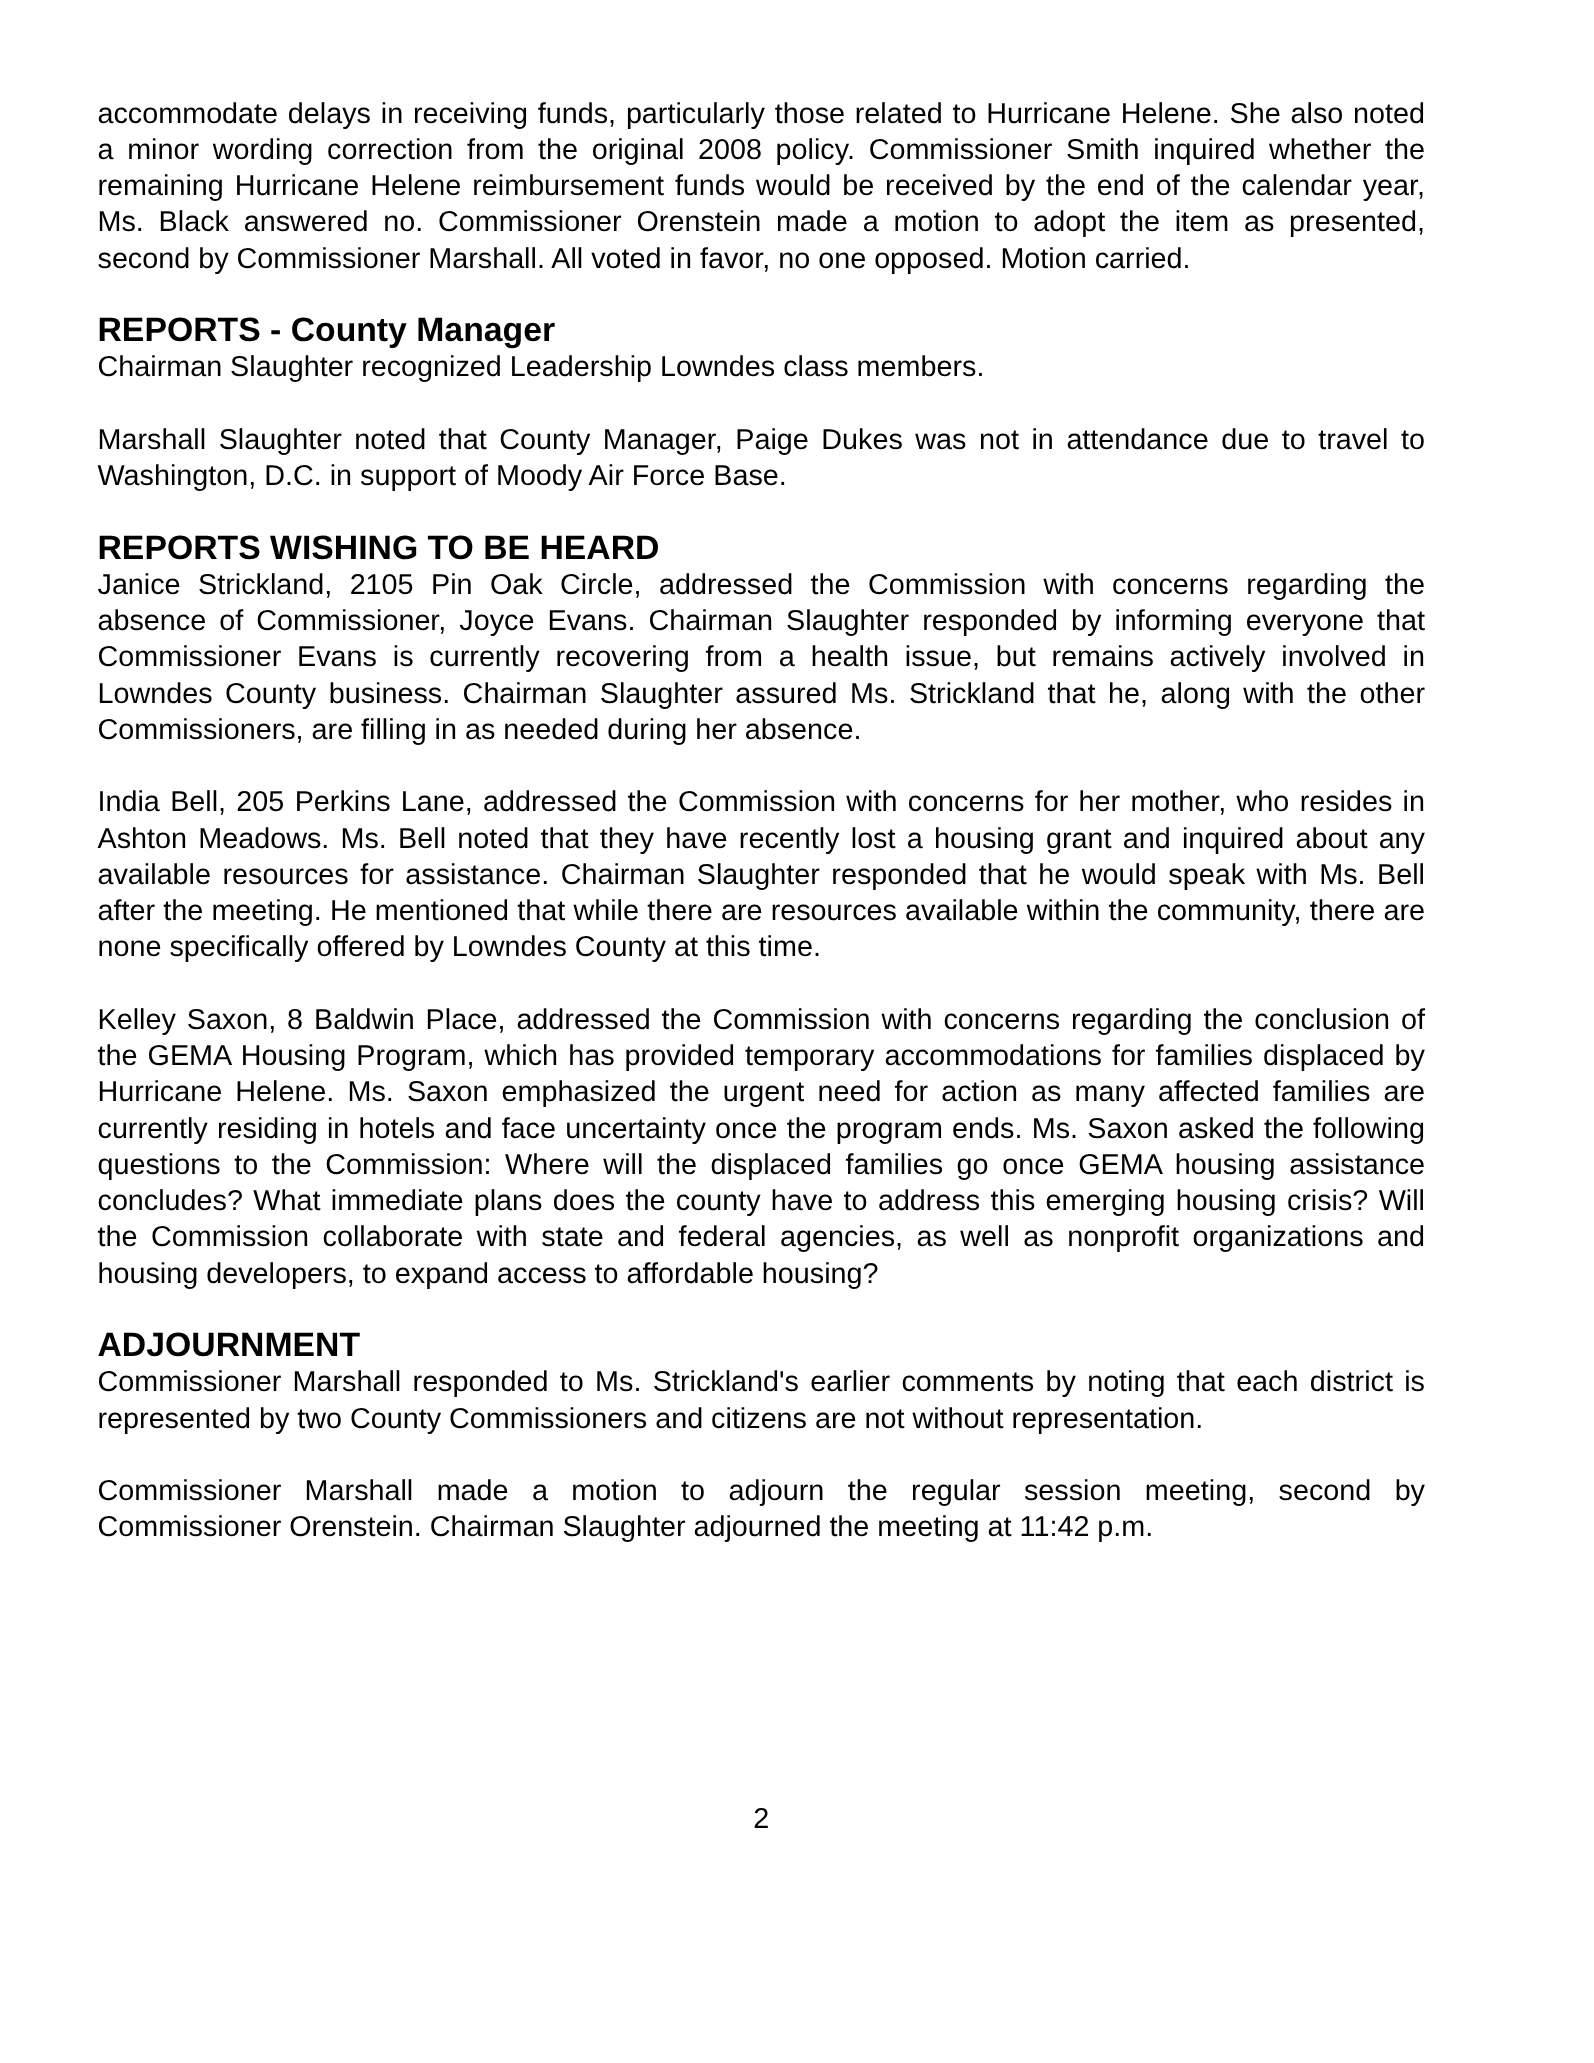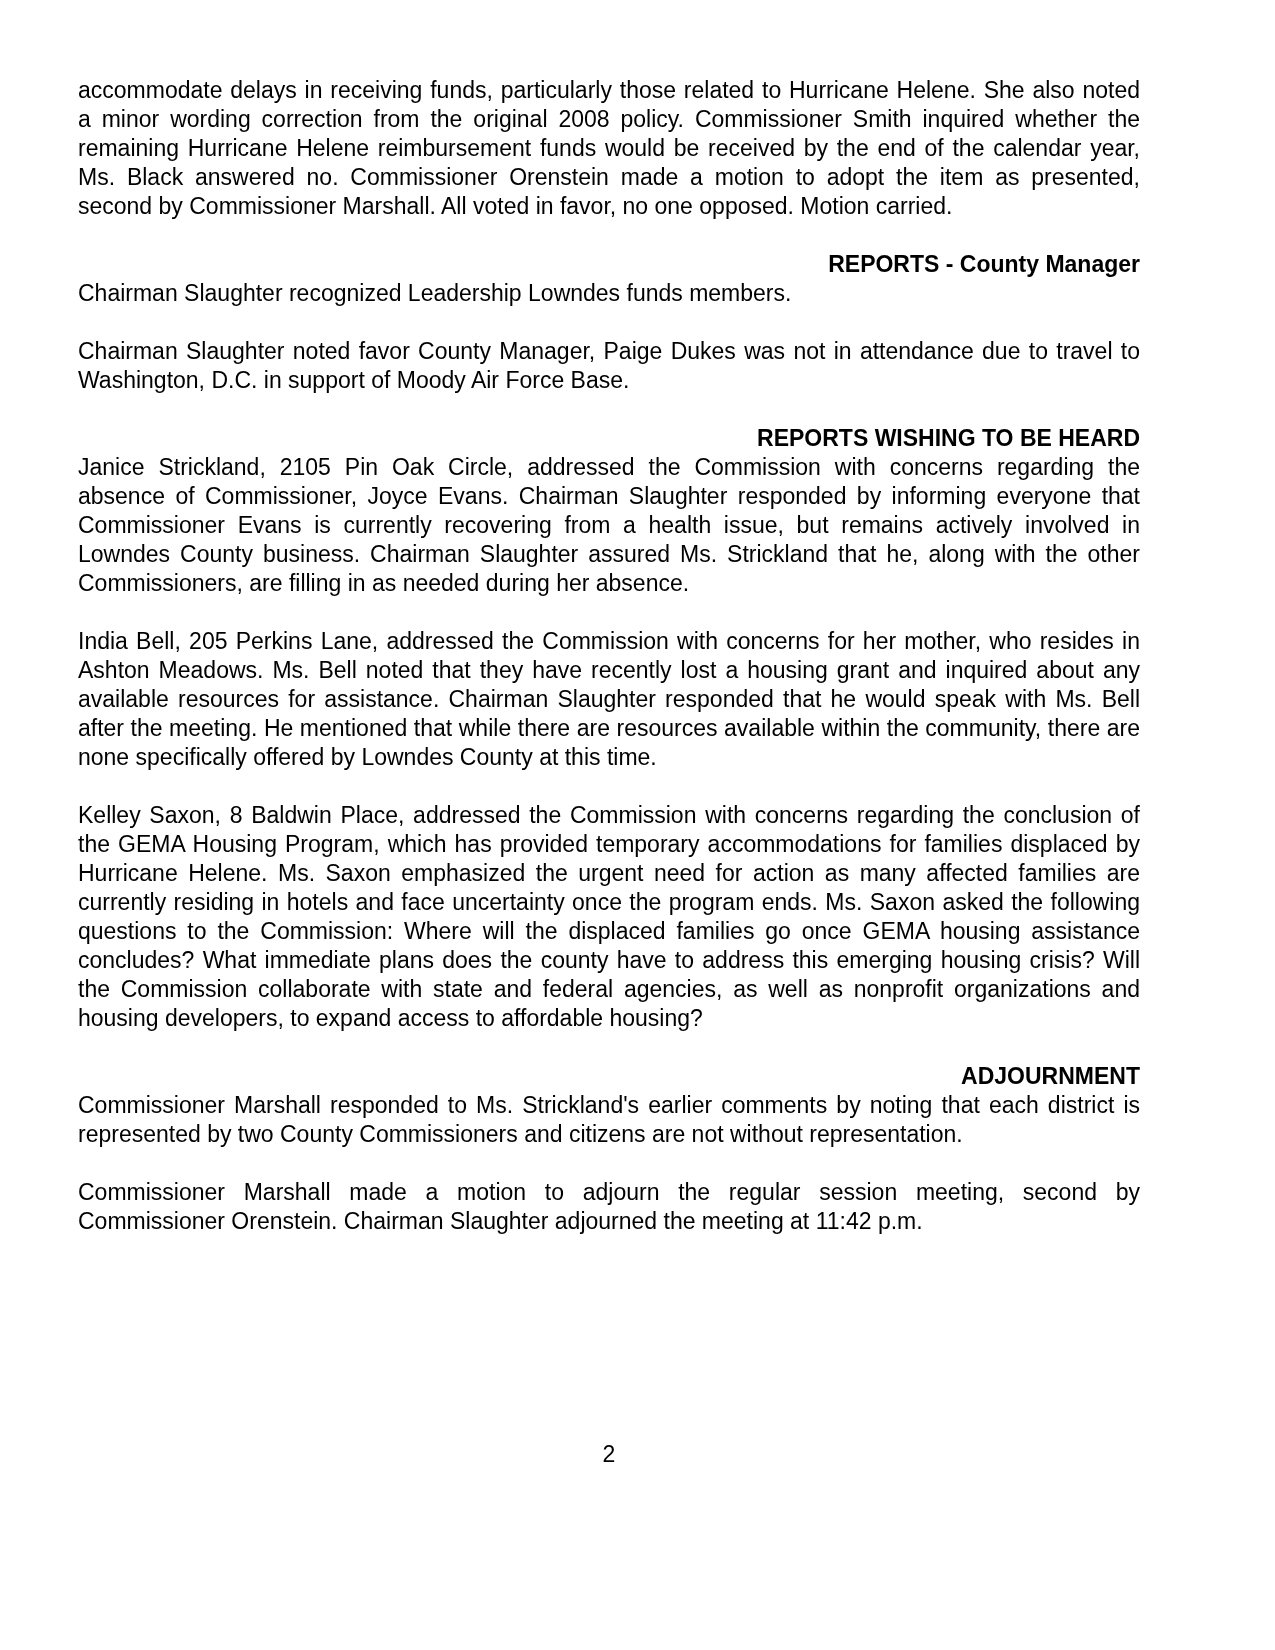--- a/index.html
+++ b/index.html
@@ -30,48 +30,48 @@
     width: 1062px;
     font-size: 23px;
     line-height: 29px;
   }
   .content p {
     margin: 0 0 29px 0;
     text-align: justify;
     text-justify: inter-word;
   }
   .content h2 {
-    font-size: 23px;
+    font-size: 27px;
     line-height: 29px;
     font-weight: bold;
     margin: 0;
     padding: 0;
-    text-align: right;
+    text-align: left;
   }
   .page-footer {
     position: absolute;
     top: 1440px;
     left: 78px;
     width: 1062px;
     text-align: center;
     font-size: 23px;
     line-height: 29px;
   }
 </style>
 </head>
 <body>
 
 <div class="page">
   <div class="content">
 
     <p>accommodate delays in receiving funds, particularly those related to Hurricane Helene. She also noted a minor wording correction from the original 2008 policy. Commissioner Smith inquired whether the remaining Hurricane Helene reimbursement funds would be received by the end of the calendar year, Ms. Black answered no. Commissioner Orenstein made a motion to adopt the item as presented, second by Commissioner Marshall. All voted in favor, no one opposed. Motion carried.</p>
 
     <h2>REPORTS - County Manager</h2>
-    <p>Chairman Slaughter recognized Leadership Lowndes funds members.</p>
-    <p>Chairman Slaughter noted favor County Manager, Paige Dukes was not in attendance due to travel to Washington, D.C. in support of Moody Air Force Base.</p>
+    <p>Chairman Slaughter recognized Leadership Lowndes class members.</p>
+    <p>Marshall Slaughter noted that County Manager, Paige Dukes was not in attendance due to travel to Washington, D.C. in support of Moody Air Force Base.</p>
 
     <h2>REPORTS WISHING TO BE HEARD</h2>
     <p>Janice Strickland, 2105 Pin Oak Circle, addressed the Commission with concerns regarding the absence of Commissioner, Joyce Evans. Chairman Slaughter responded by informing everyone that Commissioner Evans is currently recovering from a health issue, but remains actively involved in Lowndes County business. Chairman Slaughter assured Ms. Strickland that he, along with the other Commissioners, are filling in as needed during her absence.</p>
     <p>India Bell, 205 Perkins Lane, addressed the Commission with concerns for her mother, who resides in Ashton Meadows. Ms. Bell noted that they have recently lost a housing grant and inquired about any available resources for assistance. Chairman Slaughter responded that he would speak with Ms. Bell after the meeting. He mentioned that while there are resources available within the community, there are none specifically offered by Lowndes County at this time.</p>
     <p>Kelley Saxon, 8 Baldwin Place, addressed the Commission with concerns regarding the conclusion of the GEMA Housing Program, which has provided temporary accommodations for families displaced by Hurricane Helene. Ms. Saxon emphasized the urgent need for action as many affected families are currently residing in hotels and face uncertainty once the program ends. Ms. Saxon asked the following questions to the Commission: Where will the displaced families go once GEMA housing assistance concludes? What immediate plans does the county have to address this emerging housing crisis? Will the Commission collaborate with state and federal agencies, as well as nonprofit organizations and housing developers, to expand access to affordable housing?</p>
 
     <h2>ADJOURNMENT</h2>
     <p>Commissioner Marshall responded to Ms. Strickland's earlier comments by noting that each district is represented by two County Commissioners and citizens are not without representation.</p>
     <p>Commissioner Marshall made a motion to adjourn the regular session meeting, second by Commissioner Orenstein. Chairman Slaughter adjourned the meeting at 11:42 p.m.</p>
 

